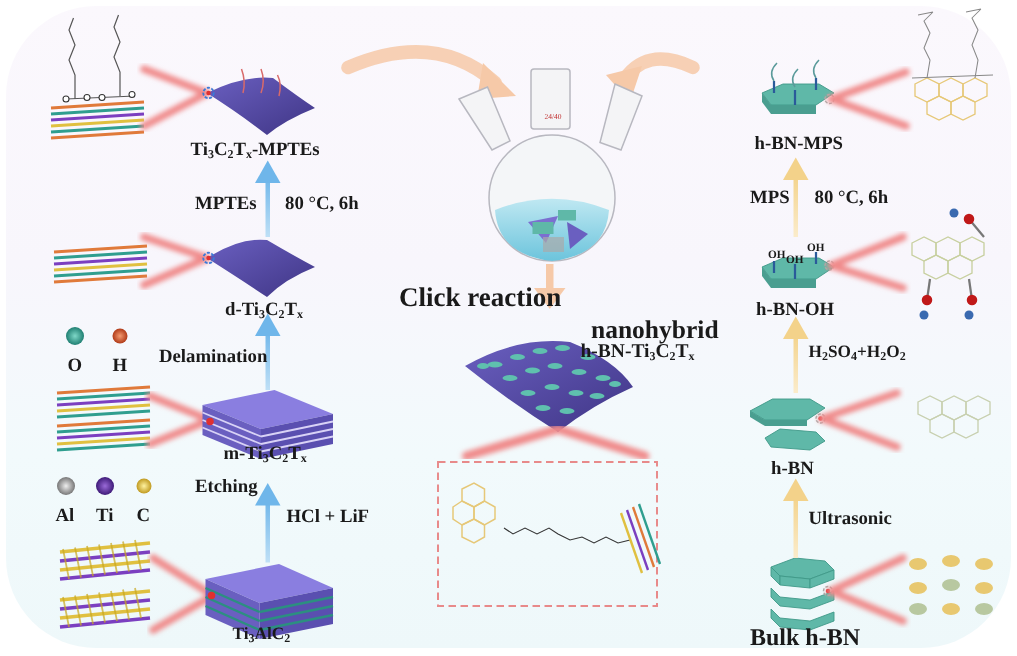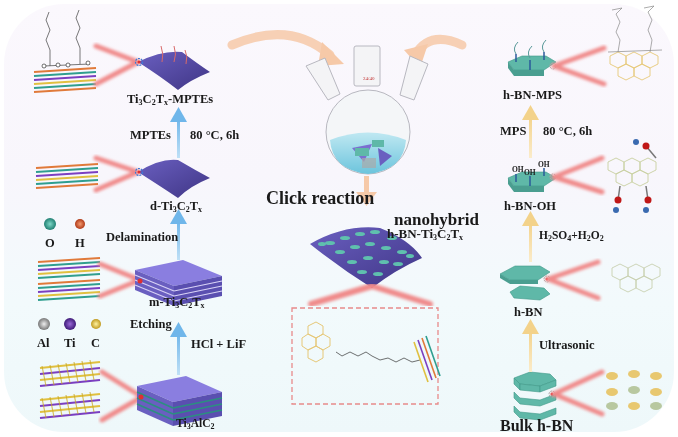--- a/index.html
+++ b/index.html
@@ -405,21 +405,21 @@
   <g>
     <rect x="529" y="222" width="3" height="40" fill="url(#yelArrow)"></rect>
     <polygon points="522,226 530.5,211 539,226" fill="#f3d28a"></polygon>
   </g>
   <g>
     <rect x="529" y="116" width="3" height="42" fill="url(#yelArrow)"></rect>
     <polygon points="522,120 530.5,105 539,120" fill="#f3d28a"></polygon>
   </g>
 </svg>
 
-<div class="lbl" style="left:155px;top:417px;font-size:11.5px;margin-left:21px;"><span>Ti</span><sub>3</sub><span>AlC</span><sub>2</sub></div>
+<div class="lbl" style="left:155px;top:417px;font-size:11.5px;"><span>Ti</span><sub>3</sub><span>AlC</span><sub>2</sub></div>
 <div class="lbl" style="left:130px;top:317px;">Etching</div>
 <div class="lbl" style="left:191px;top:337px;">HCl + LiF</div>
 <div class="lbl" style="left:37px;top:336px;">Al</div>
 <div class="lbl" style="left:64px;top:336px;">Ti</div>
 <div class="lbl" style="left:91px;top:336px;">C</div>
 <div class="lbl" style="left:149px;top:295px;">m-Ti<sub>3</sub>C<sub>2</sub>T<sub>x</sub></div>
 <div class="lbl" style="left:106px;top:230px;">Delamination</div>
 <div class="lbl" style="left:45px;top:236px;">O</div>
 <div class="lbl" style="left:75px;top:236px;">H</div>
 <div class="lbl" style="left:150px;top:199px;">d-Ti<sub>3</sub>C<sub>2</sub>T<sub>x</sub></div>

